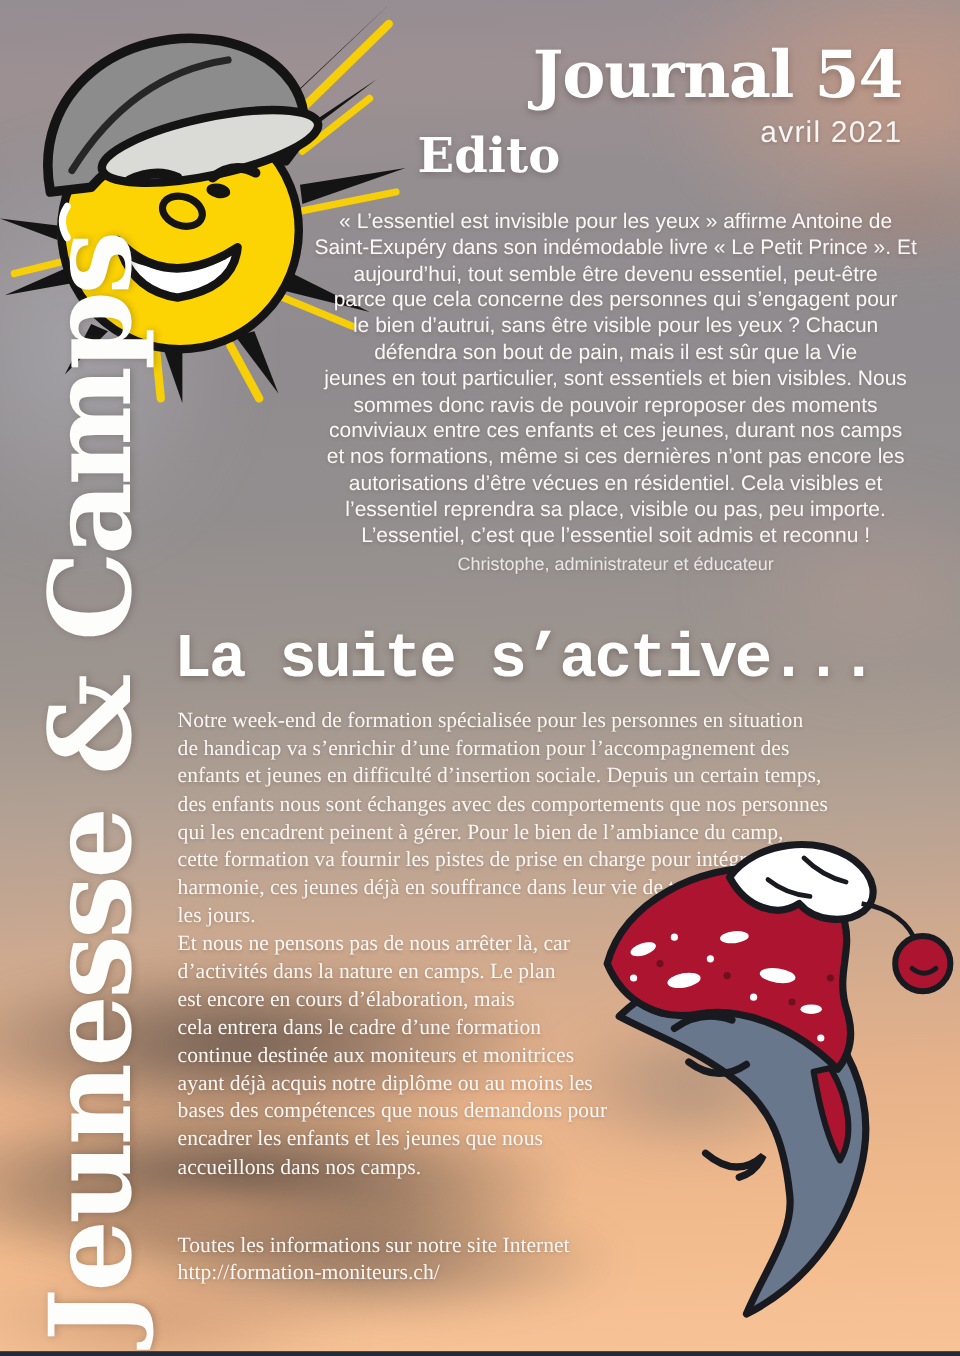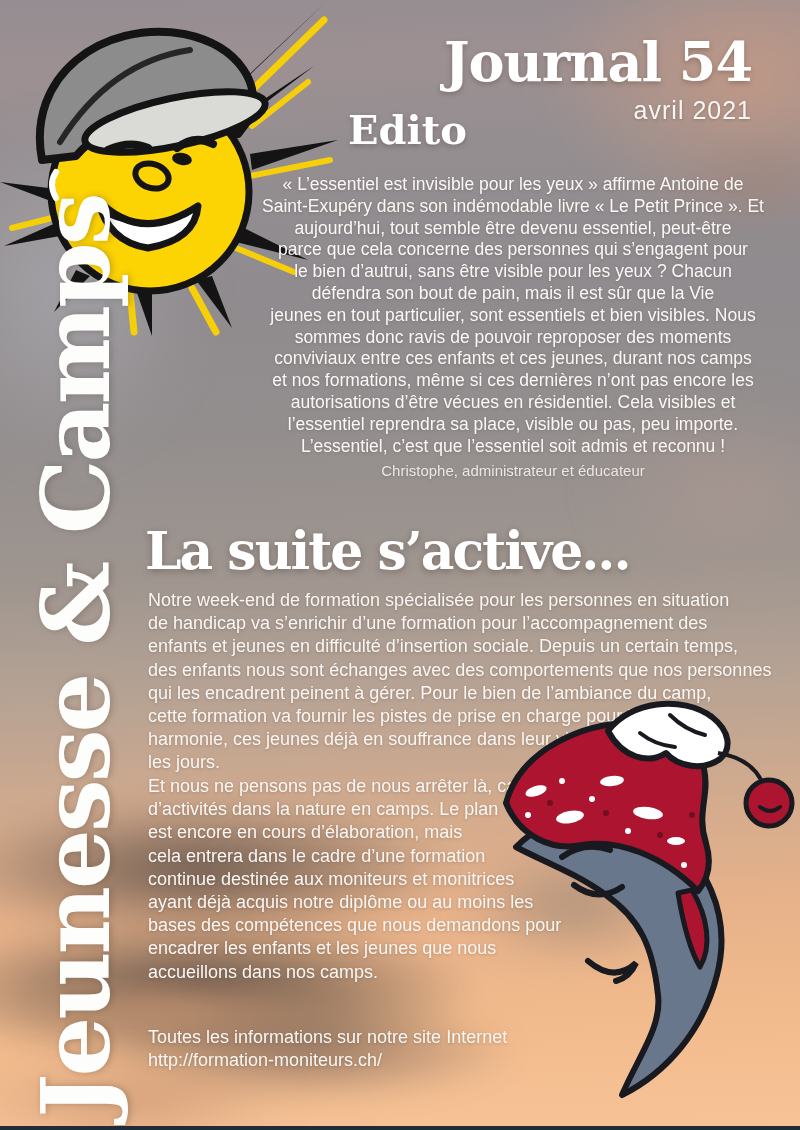--- a/index.html
+++ b/index.html
@@ -21,22 +21,22 @@
   .c8{left:20px;top:975px;width:320px;height:64px;background:radial-gradient(closest-side,#eaab80,rgba(234,171,128,0));filter:blur(12px);opacity:.65;}
   .c9{left:-40px;top:1055px;width:340px;height:90px;background:radial-gradient(closest-side,#a8795f,rgba(168,121,95,0));filter:blur(18px);opacity:.5;}
   .c10{left:660px;top:130px;width:200px;height:100px;background:radial-gradient(closest-side,#9c8077,rgba(156,128,119,0));filter:blur(16px);opacity:.55;}
 
   .serif-head{font-family:"DejaVu Serif","Liberation Serif",serif;font-weight:bold;color:#ffffff;}
   .journal-title{position:absolute;right:48px;top:30px;font-size:54px;letter-spacing:-1px;text-shadow:0 2px 5px rgba(70,50,40,.35);white-space:nowrap;}
   .journal-date{position:absolute;right:48px;top:96px;font-size:25px;letter-spacing:1px;color:rgba(255,255,255,.92);text-shadow:0 1px 3px rgba(70,50,40,.3);white-space:nowrap;}
   .edito-heading{position:absolute;left:348px;top:106px;font-size:40px;text-shadow:0 2px 5px rgba(70,50,40,.35);}
   .edito-body{position:absolute;left:258px;top:154px;width:510px;text-align:center;font-size:17.5px;line-height:21.8px;color:#faf8f6;text-shadow:0 1px 3px rgba(80,60,50,.25);margin-top:20px;}
   .edito-signature{position:absolute;left:258px;top:462px;width:510px;text-align:center;font-size:15px;color:rgba(255,255,255,.8);text-shadow:0 1px 3px rgba(80,60,50,.25);}
-  .article-heading{position:absolute;left:145px;top:520px;font-size:52px;letter-spacing:-2px;text-shadow:0 2px 6px rgba(70,50,40,.4);white-space:nowrap;}
-  .article-body{position:absolute;color:#f9f6f3;font-size:18px;line-height:23.2px;text-align:left;text-shadow:0 1px 3px rgba(80,60,50,.28);}
+  .article-heading{position:absolute;left:145px;top:520px;font-size:52px;letter-spacing:-2px;text-shadow:0 2px 6px rgba(70,50,40,.4);white-space:nowrap;font-family:Liberation Mono, monospace;}
+  .article-body{position:absolute;color:#f9f6f3;font-size:18px;line-height:23.2px;text-align:left;text-shadow:0 1px 3px rgba(80,60,50,.28);font-family:Liberation Serif, serif;}
   .p1{left:148px;top:589px;width:640px;}
   .p2{left:148px;top:775px;width:480px;}
   .footer{left:148px;top:1026px;width:480px;}
   .vertical-title{
     position:absolute;left:-344px;top:638px;width:840px;height:120px;line-height:120px;
     transform:rotate(-90deg);text-align:center;
     font-family:"DejaVu Serif","Liberation Serif",serif;font-weight:bold;
     font-size:94px;letter-spacing:-3px;color:#fdfdfb;
     text-shadow:0 2px 6px rgba(70,55,45,.3);white-space:nowrap;
   }

